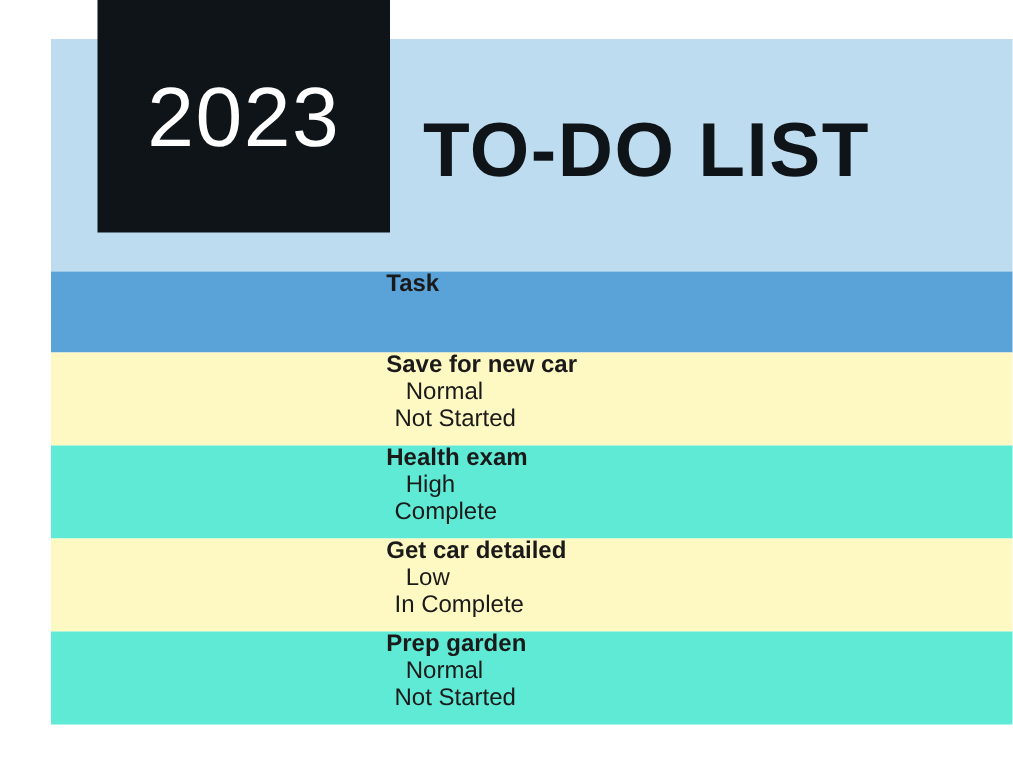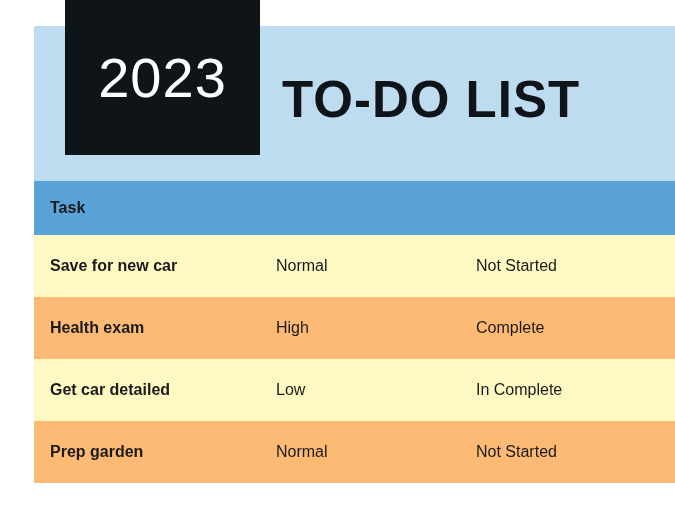--- a/index.html
+++ b/index.html
@@ -47,28 +47,29 @@
       left: 34px;
       top: 181px;
       right: 0;
       font-size: 16px;
       color: #1a1a1a;
     }
     .row {
       display: flex;
       height: 62px;
       align-items: center;
+      flex-direction: column;
     }
     .header-row {
       background: #5aa3d8;
       font-weight: bold;
       height: 54px;
     }
     .alt-a { background: #fef9c3; }
-    .alt-b { background: #fdba74; }
+    .alt-b { background: #5eead4; }
     .cell {
       padding: 0 16px;
     }
     .c1 { width: 226px; }
     .c2 { width: 200px; }
     .c3 { width: 215px; }
     .task-cell { font-weight: bold; }
   </style>
 </head>
 <body>

